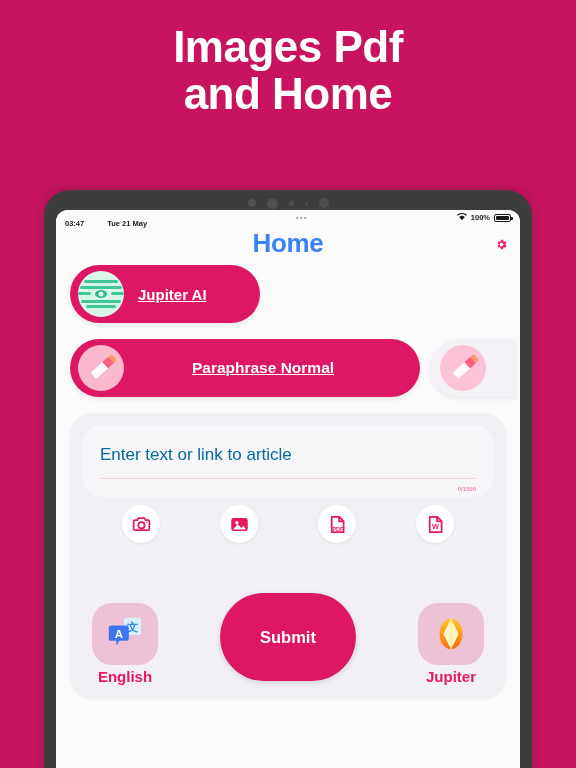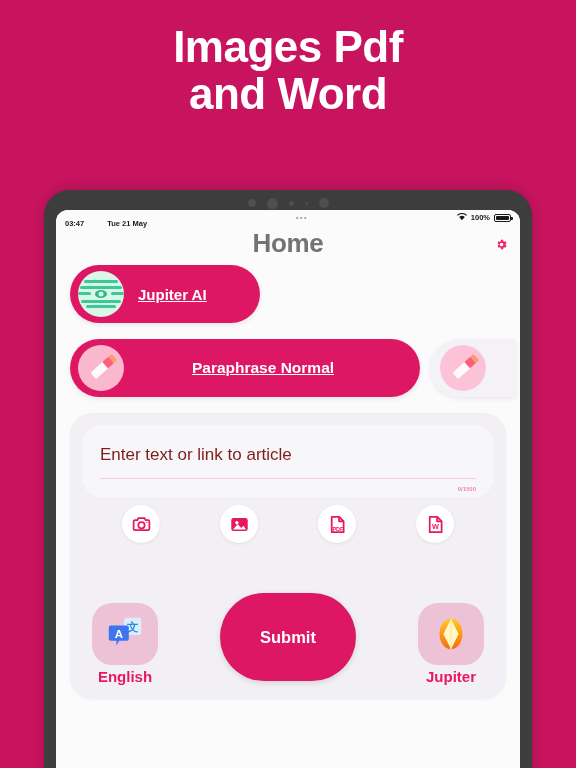--- a/index.html
+++ b/index.html
@@ -77,21 +77,21 @@
     width: 2px; height: 3px; background: #1a1a1a; border-radius: 0 1px 1px 0;
   }
   .batt i { display: block; width: 100%; height: 100%; background: #1a1a1a; border-radius: 1px; }
 
   
   .app-header {
     position: relative; height: 36px;
     display: flex; align-items: center; justify-content: center;
   }
   .app-title {
-    color: #737373; font-size: 26px; font-weight: bold; letter-spacing: -0.3px;
+    color: #3b82f6; font-size: 26px; font-weight: bold; letter-spacing: -0.3px;
   }
   .gear-btn {
     position: absolute; right: 12px; top: 12px;
     width: 13px; height: 13px;
   }
 
   
   .pill-row { padding: 4px 14px 0 14px; position: relative; }
   .pill {
     display: flex; align-items: center;
@@ -156,21 +156,21 @@
     box-shadow: 0 1px 3px rgba(0,0,0,0.04);
   }
   .textarea-box {
     background: #f7f6f9;
     border-radius: 20px;
     height: 72px;
     padding: 20px 18px 6px 18px;
     position: relative;
   }
   .placeholder {
-    color: #7f1d1d; font-size: 17px;
+    color: #0369a1; font-size: 17px;
   }
   .underline {
     position: absolute; left: 18px; right: 18px; bottom: 18px;
     height: 1px; background: #f6cedd;
   }
   .counter {
     position: absolute; right: 18px; bottom: 5px;
     color: #f08ab0; font-size: 6px; font-weight: bold;
   }
 
@@ -214,21 +214,21 @@
     margin-bottom: 4px;
     cursor: pointer;
     margin-top: 48px;
   }
 </style>
 </head>
 <body>
 
 <div class="promo">
   <span class="promo-line">Images Pdf</span>
-  <span class="promo-line">and Word</span>
+  <span class="promo-line">and Home</span>
 </div>
 
 <div class="tablet">
 
   <div class="bezel-sensors">
     <span class="sensor s1"></span>
     <span class="sensor s2"></span>
     <span class="sensor s3"></span>
     <span class="sensor s4"></span>
     <span class="sensor s5"></span>

